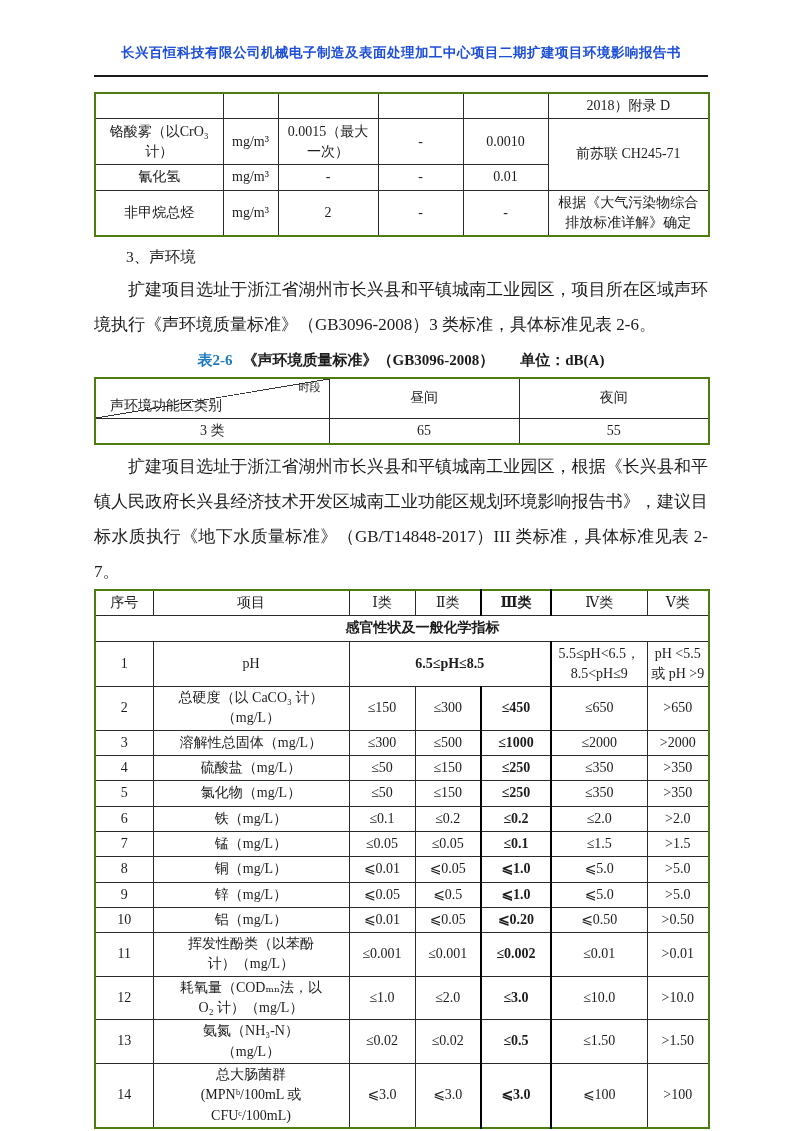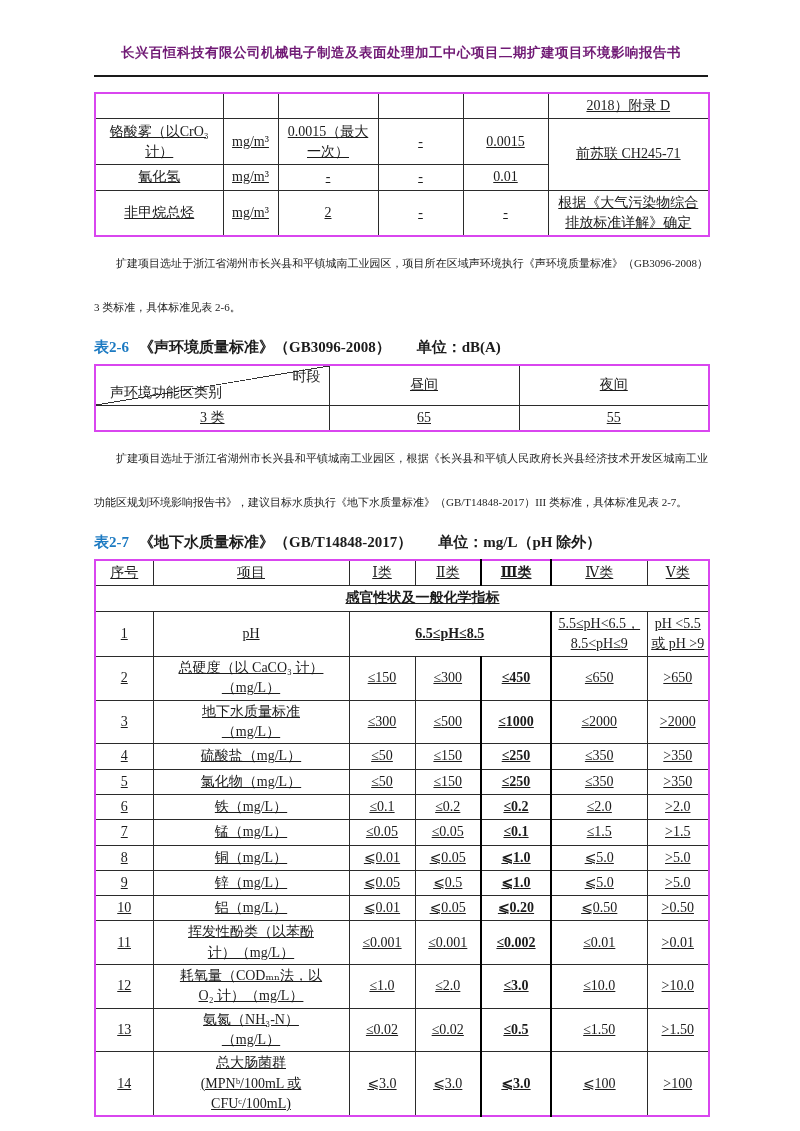--- a/index.html
+++ b/index.html
@@ -9,51 +9,51 @@
     font-family:"Liberation Serif","DejaVu Serif",serif;
     color:#1c1c1c;
   }
   .page {
     width:800px; height:1131px;
     padding:44px 92px 0 94px;
     display:flex; flex-direction:column;
   }
   
   .header-title {
-    text-align:center; font-size:13.5px; color:#701a75;
+    text-align:center; font-size:13.5px; color:#1d4ed8;
     letter-spacing:0.5px; font-weight:bold;
   }
   .header-rule { border-bottom:2px solid #1a1a1a; margin-top:13px; }
 
   
   table { border-collapse:collapse; width:614px; table-layout:fixed; }
   td,th { border:1px solid #2b2b2b; text-align:center; vertical-align:middle;
           font-size:14px; line-height:1.45; padding:2px 3px; font-weight:normal; }
-  .air, .noise, .gw { border:2px solid #d946ef;text-decoration:underline; }
+  .air, .noise, .gw { border:2px solid #4d7c0f; }
 
   .air { margin-top:15px; }
   .air td { height:24px; }
   .air .tall { height:46px;margin-top:37px; }
 
   .heading { font-size:15.5px; margin:10px 0 0 32px; }
   .para {
-    font-size:11px; line-height:44px; text-align:justify;
+    font-size:17px; line-height:35px; text-align:justify;
     text-indent:2em; margin-top:4px;
   }
-  .caption { text-align:left; font-weight:bold; font-size:15px; margin:9px 0 7px 0; }
+  .caption { text-align:center; font-weight:bold; font-size:15px; margin:9px 0 7px 0; }
   .cap-label { color:#1c7ac2; margin-right:10px; }
   .cap-unit  { margin-left:26px; }
 
   
   .noise td.diag {
     position:relative; height:40px; padding:0;
     background:linear-gradient(to bottom right,
       transparent 49.4%, #333 49.4%, #333 50.6%, transparent 50.6%);
   }
-  .noise .corner-top   { position:absolute; top:1px;  right:8px; font-size:14px; }
+  .noise .corner-top   { position:absolute; top:1px;  right:8px; font-size:11px; }
   .noise .corner-bot   { position:absolute; bottom:1px; left:14px; font-size:14px; }
   .noise td.data { height:23px; }
 
   
   .gw th { height:25px; }
   .gw td { height:23px; }
   .gw .bold3 { font-weight:bold; border-left:2px solid #000; border-right:2px solid #000; }
   .gw .merged { font-weight:bold; border-right:2px solid #000; }
   .gw .section-cell { font-weight:bold; height:22px;padding-left:44px; }
   .gw .item-cell { padding:1px 21px; }
@@ -84,41 +84,42 @@
       <td></td>
       <td></td>
       <td></td>
       <td>2018）附录 D</td>
     </tr>
     <tr>
       <td class="tall">铬酸雾（以CrO₃ 计）</td>
       <td>mg/m³</td>
       <td>0.0015（最大一次）</td>
       <td>-</td>
-      <td>0.0015</td>
+      <td>0.0010</td>
       <td rowspan="2">前苏联 CH245-71</td>
     </tr>
     <tr>
       <td>氰化氢</td>
       <td>mg/m³</td>
       <td>-</td>
       <td>-</td>
       <td>0.01</td>
     </tr>
     <tr>
       <td class="tall">非甲烷总烃</td>
       <td>mg/m³</td>
       <td>2</td>
       <td>-</td>
       <td>-</td>
       <td>根据《大气污染物综合排放标准详解》确定</td>
     </tr>
   </tbody>
     </table>
 
+  <div class="heading">3、声环境</div>
   <p class="para">扩建项目选址于浙江省湖州市长兴县和平镇城南工业园区，项目所在区域声环境执行《声环境质量标准》（GB3096-2008）3 类标准，具体标准见表 2-6。</p>
 
   <div class="caption">
     <span class="cap-label">表2-6</span><span>《声环境质量标准》（GB3096-2008）</span><span class="cap-unit">单位：dB(A)</span>
   </div>
 
   <table class="noise">
     <colgroup>
         <col style="width:234px">
         <col style="width:190px">
@@ -136,23 +137,20 @@
     <tr>
       <td class="data">3 类</td>
       <td class="data">65</td>
       <td class="data">55</td>
     </tr>
   </tbody>
     </table>
 
   <p class="para">扩建项目选址于浙江省湖州市长兴县和平镇城南工业园区，根据《长兴县和平镇人民政府长兴县经济技术开发区城南工业功能区规划环境影响报告书》，建议目标水质执行《地下水质量标准》（GB/T14848-2017）III 类标准，具体标准见表 2-7。</p>
 
-  <div class="caption">
-    <span class="cap-label">表2-7</span><span>《地下水质量标准》（GB/T14848-2017）</span><span class="cap-unit">单位：mg/L（pH 除外）</span>
-  </div>
 
   <table class="gw">
     <colgroup>
       <col style="width:58px">
         <col style="width:196px">
         <col style="width:66px">
       <col style="width:66px">
         <col style="width:70px">
         <col style="width:96px">
         <col style="width:62px">
@@ -183,21 +181,21 @@
           <td>2</td>
           <td class="item-cell">总硬度（以 CaCO₃ 计）（mg/L）</td>
           <td>≤150</td>
           <td>≤300</td>
           <td class="bold3">≤450</td>
           <td>≤650</td>
           <td>&gt;650</td>
         </tr>
         <tr>
           <td>3</td>
-          <td class="item-cell">地下水质量标准（mg/L）</td>
+          <td class="item-cell">溶解性总固体（mg/L）</td>
           <td>≤300</td>
           <td>≤500</td>
           <td class="bold3">≤1000</td>
           <td>≤2000</td>
           <td>&gt;2000</td>
         </tr>
         <tr>
           <td>4</td>
           <td class="item-cell">硫酸盐（mg/L）</td>
           <td>≤50</td>

